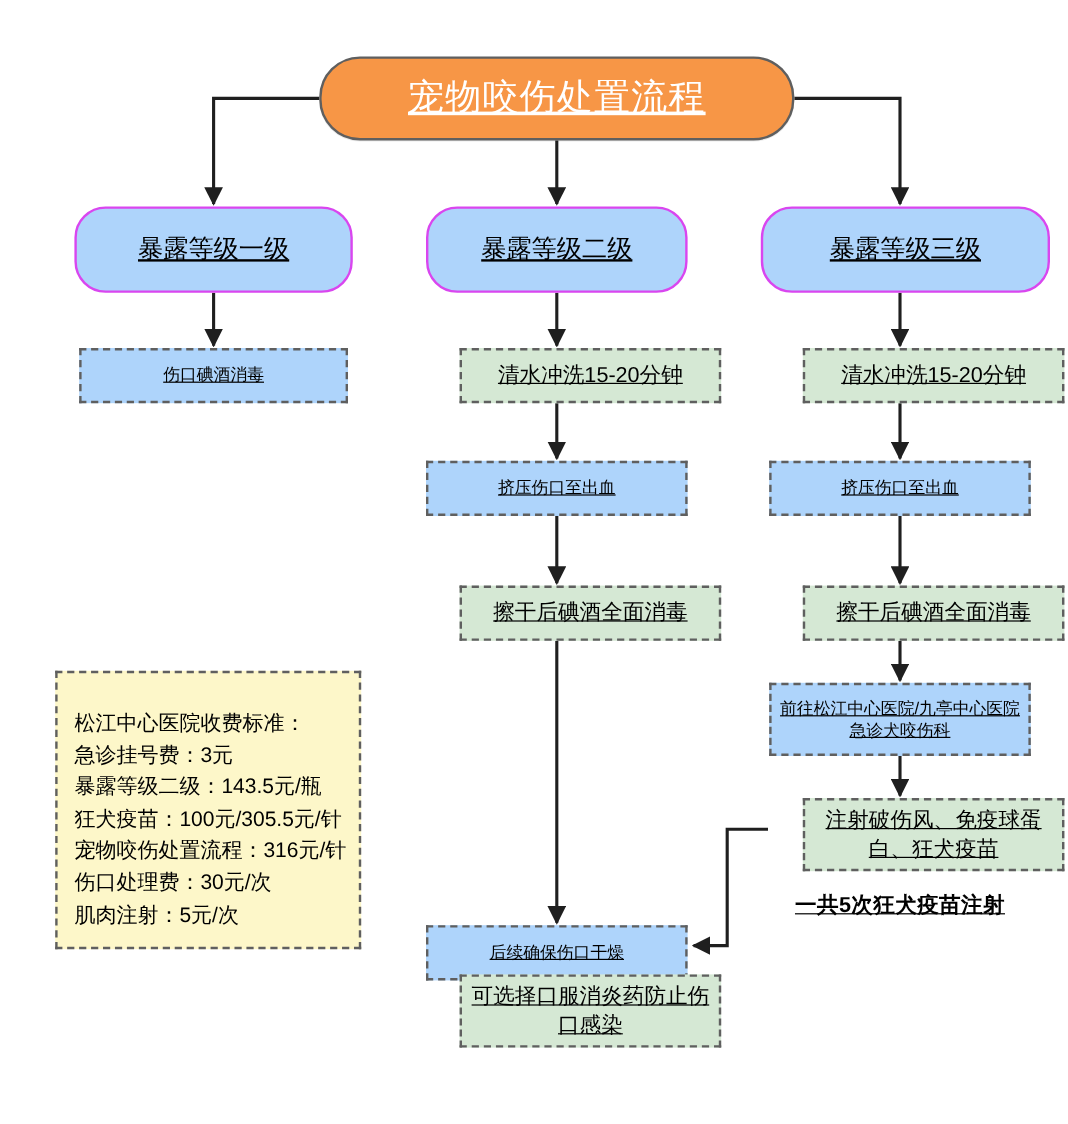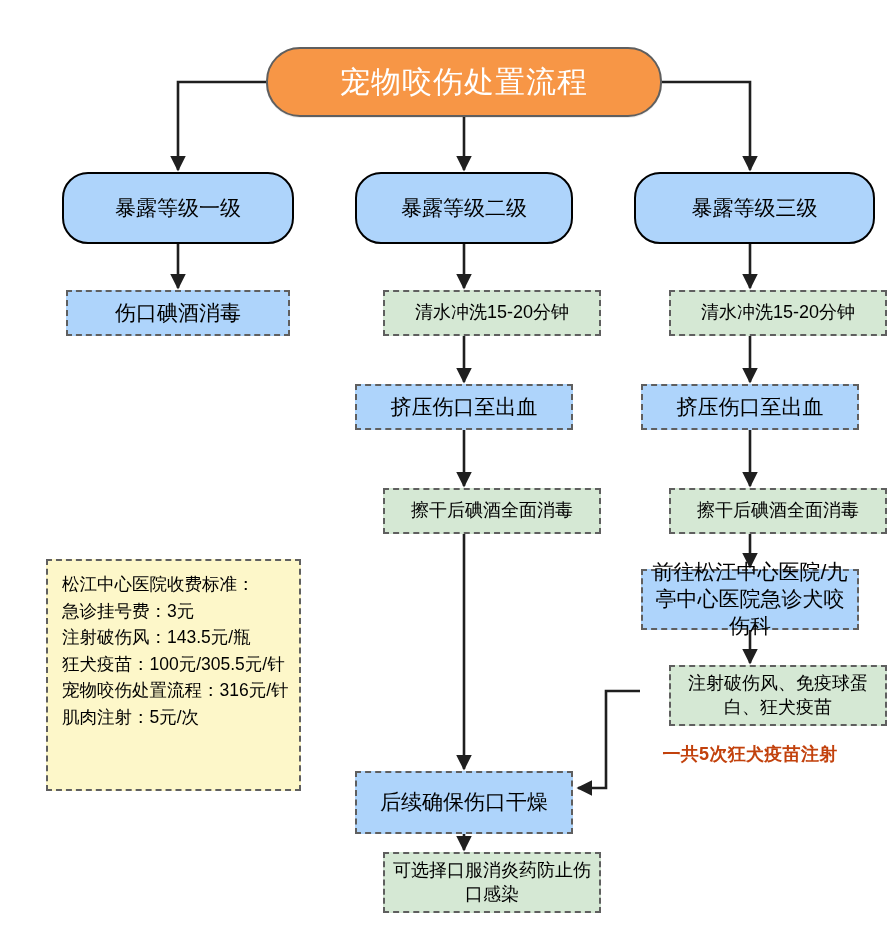--- a/index.html
+++ b/index.html
@@ -41,61 +41,62 @@
     background: #f79646;
     border: 2px solid #5f5f5f;
     border-radius: 34px;
     color: #ffffff;
     font-size: 30px;
     letter-spacing: 1px;
     box-shadow: 0 1px 0 rgba(0,0,0,0.08);
   }
   .node-level {
     background: #aed4fb;
-    border: 2px solid #000000;
+    border: 2px solid #d946ef;
     border-radius: 26px;
     font-size: 21px;
   }
   .node-blue {
     background: #aed4fb;
     border: 2px dashed #5f5f5f;
-    font-size: 21px;
+    font-size: 14px;
   }
   .node-green {
     background: #d5e8d4;
     border: 2px dashed #5f5f5f;
     font-size: 18px;
     margin-left: 28px;
   }
   .node-note {
     background: #fdf7c9;
     border: 2px dashed #5f5f5f;
     display: block;
     text-align: left;
-    padding: 10px 0 10px 14px;
+    padding: 28px 0 10px 14px;
     font-size: 17.5px;
     line-height: 1.52;
   }
   .note-line {
     display: block;
     white-space: pre;
   }
   .node-redtext {
     background: transparent;
     border: none;
-    color: #c2410c;
+    color: #000000;
     font-weight: bold;
     font-size: 18px;
     letter-spacing: 0.3px;
     justify-content: center;
   }
   .node-text-inner {
     display: block;
     white-space: pre-line;
     padding: 0 6px;
+    text-decoration: underline;
   }
 </style>
 </head>
 <body>
 
 <div id="canvas">
 
   <svg id="wires" viewBox="0 0 890 937" width="890" height="937" xmlns="http://www.w3.org/2000/svg">
     <defs>
       <marker id="arrow" viewBox="0 0 10 10" refX="9" refY="5" markerWidth="6" markerHeight="6" orient="auto-start-reverse">
@@ -176,30 +177,31 @@
   </div>
 
   <div class="node node-green" style="left:641px; top:665px; width:218px; height:61px;">
     <span class="node-text-inner">注射破伤风、免疫球蛋白、狂犬疫苗</span>
   </div>
 
   <div class="node node-redtext" style="left:641px; top:740px; width:218px; height:30px;">
     <span class="node-text-inner">一共5次狂犬疫苗注射</span>
   </div>
 
-  <div class="node node-blue" style="left:355px; top:771px; width:218px; height:63px;">
+  <div class="node node-blue" style="left:355px; top:771px; width:218px; height:46px;">
     <span class="node-text-inner">后续确保伤口干燥</span>
   </div>
 
-  <div class="node node-green" style="left:355px; top:852px; width:218px; height:61px;">
+  <div class="node node-green" style="left:355px; top:812px; width:218px; height:61px;">
     <span class="node-text-inner">可选择口服消炎药防止伤口感染</span>
   </div>
 
   <div class="node node-note" style="left:46px; top:559px; width:255px; height:232px;">
     <span class="note-line">松江中心医院收费标准：</span>
     <span class="note-line">急诊挂号费：3元</span>
-    <span class="note-line">注射破伤风：143.5元/瓶</span>
+    <span class="note-line">暴露等级二级：143.5元/瓶</span>
     <span class="note-line">狂犬疫苗：100元/305.5元/针</span>
     <span class="note-line">宠物咬伤处置流程：316元/针</span>
+    <span class="note-line">伤口处理费：30元/次</span>
     <span class="note-line">肌肉注射：5元/次</span>
   </div>
 
 </div>
 
 </body></html>

